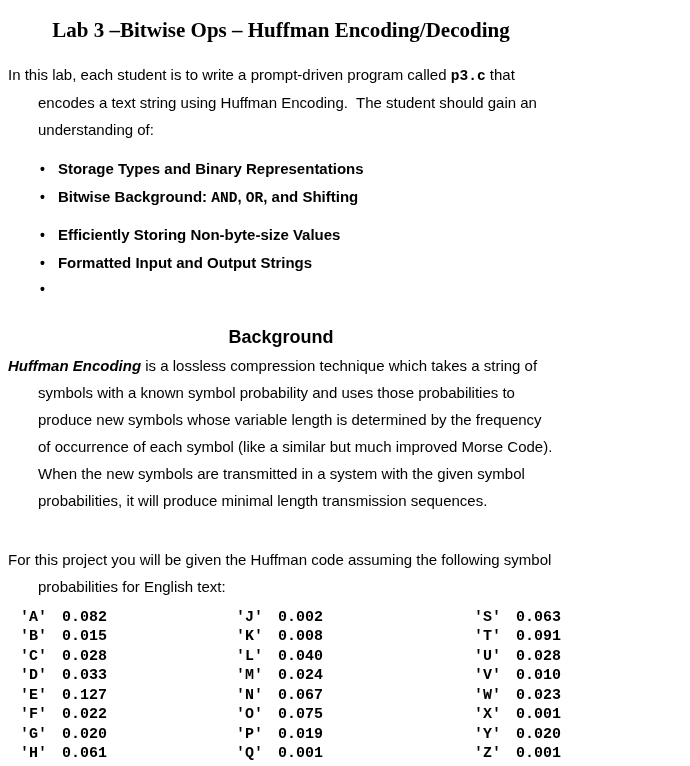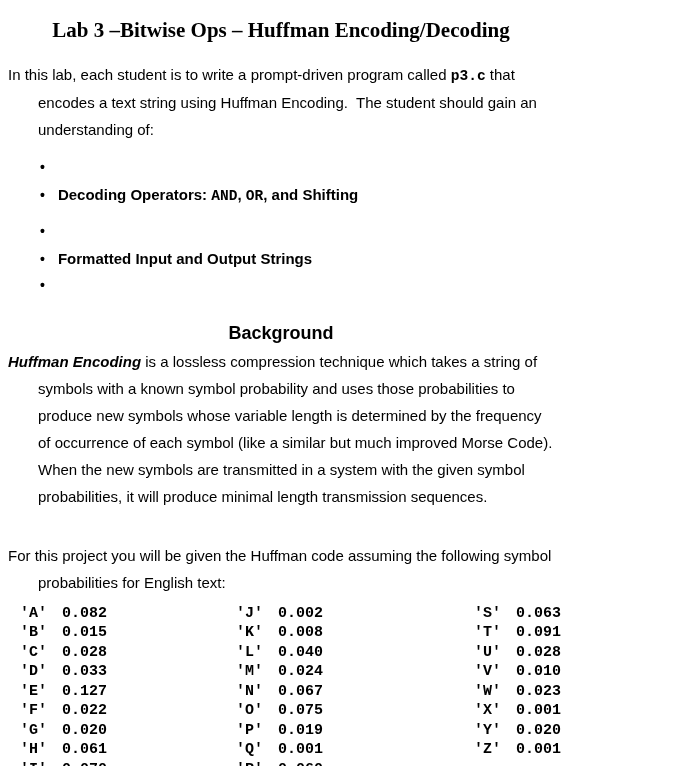--- a/index.html
+++ b/index.html
@@ -93,27 +93,29 @@
 
 <div class="page">
 
   <h1 class="doc-title">Lab 3 –Bitwise Ops – Huffman Encoding/Decoding</h1>
 
   <p class="para"><span>In this lab, each student is to write a prompt-driven program called </span><code class="mono">p3.c</code><span> that encodes a text string using Huffman Encoding.  The student should gain an understanding of:</span></p>
 
   <ul class="objectives">
     <li>
       <span class="bullet">•</span>
+      <span class="li-text">Storage Types and Binary Representations</span>
     </li>
     <li>
       <span class="bullet">•</span>
-      <span class="li-text"><span>Decoding Operators: </span><code class="mono">AND</code><span>, </span><code class="mono">OR</code><span>, and Shifting</span></span>
+      <span class="li-text"><span>Bitwise Background: </span><code class="mono">AND</code><span>, </span><code class="mono">OR</code><span>, and Shifting</span></span>
     </li>
     <li class="gap-above">
       <span class="bullet">•</span>
+      <span class="li-text">Efficiently Storing Non-byte-size Values</span>
     </li>
     <li>
       <span class="bullet">•</span>
       <span class="li-text">Formatted Input and Output Strings</span>
     </li>
     <li>
       <span class="bullet">•</span>
     </li>
   </ul>
 

